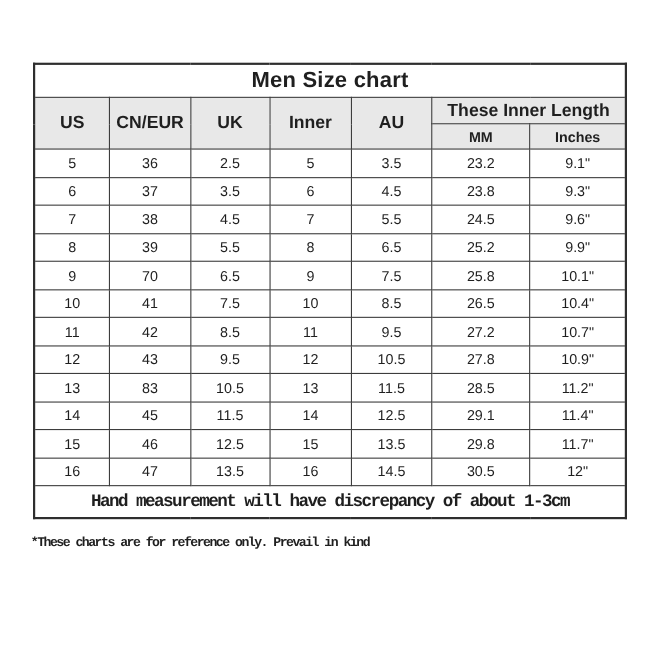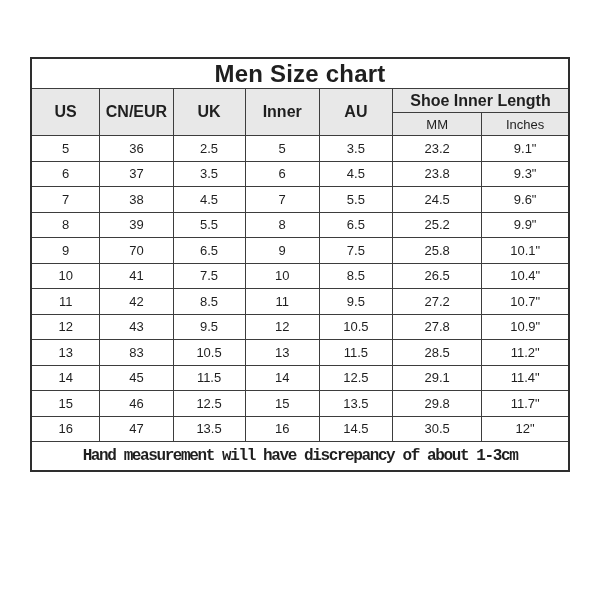--- a/index.html
+++ b/index.html
@@ -32,35 +32,35 @@
     padding: 0;
     overflow: hidden;
     white-space: nowrap;
   }
   table.size-table {
     border: 2px solid var(--border-outer, #2e2e2e);
   }
   .title-cell {
     height: 29px;
     background: var(--background, #ffffff);
-    font-size: 24px;
+    font-size: 20px;
     font-weight: bold;
     letter-spacing: 0.2px;
   }
   .head-cell {
     height: 23px;
     background: var(--header-bg, #e8e8e8);
     font-size: 16px;
     font-weight: bold;
   }
   .sub-cell {
     height: 22px;
     background: var(--header-bg, #e8e8e8);
     font-size: 13px;
-    font-weight: normal;
+    font-weight: bold;
     margin-top: 31px;
   }
   tbody td {
     height: 24.5px;
     background: var(--background, #ffffff);
     font-size: 13px;
     font-weight: normal;
   }
   .footer-cell {
     height: 28px;
@@ -99,21 +99,21 @@
     <thead>
       <tr>
         <th colspan="7" class="title-cell">Men Size chart</th>
       </tr>
       <tr>
         <th rowspan="2" class="head-cell">US</th>
         <th rowspan="2" class="head-cell">CN/EUR</th>
         <th rowspan="2" class="head-cell">UK</th>
         <th rowspan="2" class="head-cell">Inner</th>
         <th rowspan="2" class="head-cell">AU</th>
-        <th colspan="2" class="head-cell">Shoe Inner Length</th>
+        <th colspan="2" class="head-cell">These Inner Length</th>
       </tr>
       <tr>
         <th class="sub-cell">MM</th>
         <th class="sub-cell">Inches</th>
       </tr>
     </thead>
     <tbody>
         <tr>
           <td>5</td>
           <td>36</td>
@@ -223,14 +223,15 @@
           <td>12"</td>
         </tr>
       </tbody>
     <tfoot>
       <tr>
         <td colspan="7" class="footer-cell">Hand measurement will have discrepancy of about 1-3cm</td>
       </tr>
     </tfoot>
   </table>
 
+  <div class="reference-note">*These charts are for reference only. Prevail in kind</div>
 
 </div>
 
 </body></html>

